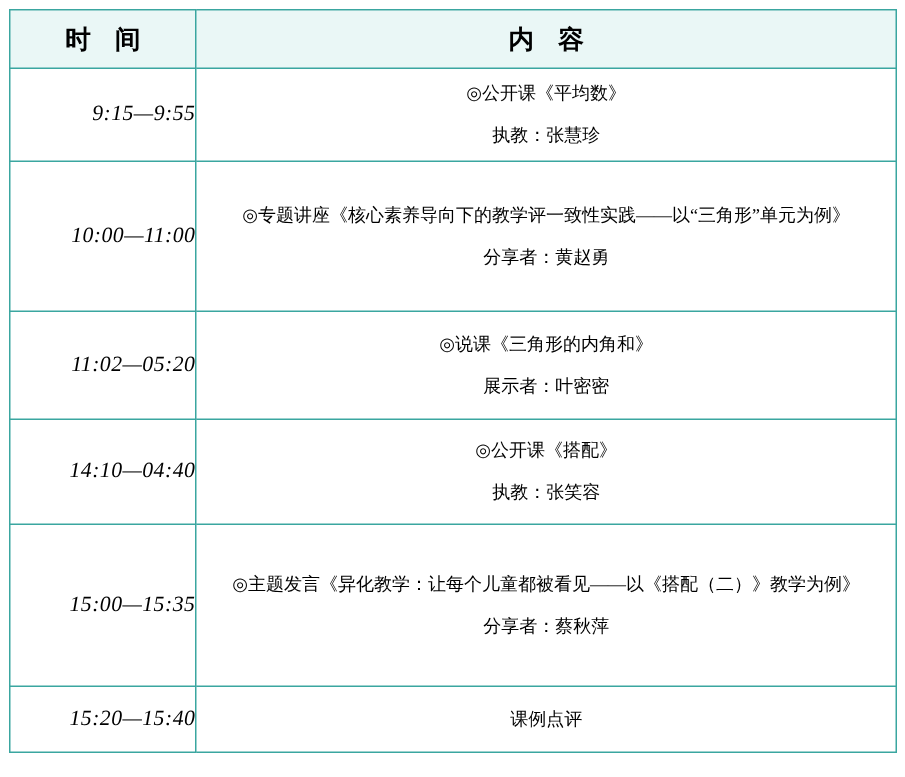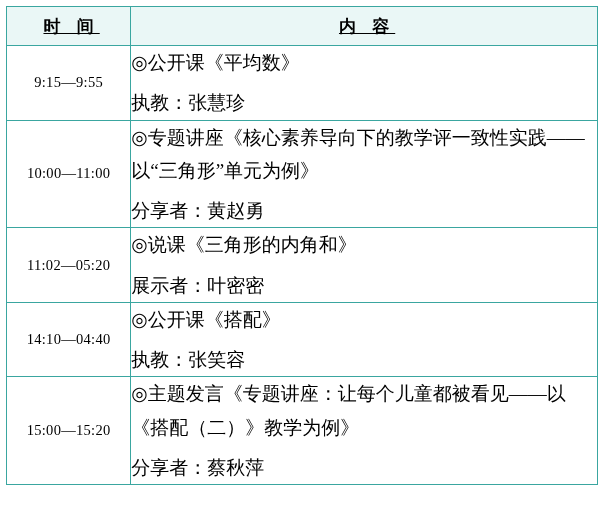--- a/index.html
+++ b/index.html
@@ -32,39 +32,39 @@
     vertical-align: middle;
     padding: 0;
   }
   thead th {
     background: #eaf7f6;
     height: 38px;
     font-size: 17px;
     font-weight: bold;
     letter-spacing: 6px;
     text-align: center;
-    text-decoration: underline;
   }
   thead th .hdr-inner {
     display: block;
     padding-left: 6px;
   }
   col.c-time { width: 124px; }
   col.c-content { width: 466px; }
 
   td.time-cell {
-    text-align: center;
+    text-align: right;
     font-size: 14.5px;
     letter-spacing: 0.3px;
     padding: 6px 2px;
     white-space: nowrap;
+    font-style: italic;
   }
   td.content-cell {
-    text-align: left;
-    font-size: 19px;
+    text-align: center;
+    font-size: 12px;
     padding: 9px 10px 9px 12px;
     line-height: 1.75;
   }
   td.content-cell .line {
     display: block;
     white-space: normal;
   }
   td.content-cell .line + .line {
     margin-top: 7px;
     font-family: Liberation Serif, serif;
@@ -118,21 +118,27 @@
         </td>
       </tr>
       <tr class="row-h4">
         <td class="time-cell">14:10—04:40</td>
         <td class="content-cell">
           <span class="line">◎公开课《搭配》</span>
           <span class="line">执教：张笑容</span>
         </td>
       </tr>
       <tr class="row-h5">
-        <td class="time-cell">15:00—15:20</td>
+        <td class="time-cell">15:00—15:35</td>
         <td class="content-cell">
-          <span class="line">◎主题发言《专题讲座：让每个儿童都被看见——以《搭配（二）》教学为例》</span>
+          <span class="line">◎主题发言《异化教学：让每个儿童都被看见——以《搭配（二）》教学为例》</span>
           <span class="line">分享者：蔡秋萍</span>
+        </td>
+      </tr>
+      <tr class="row-h6">
+        <td class="time-cell">15:20—15:40</td>
+        <td class="content-cell">
+          <span class="line">课例点评</span>
         </td>
       </tr>
     </tbody>
   </table>
 </div>
 
 </body></html>

